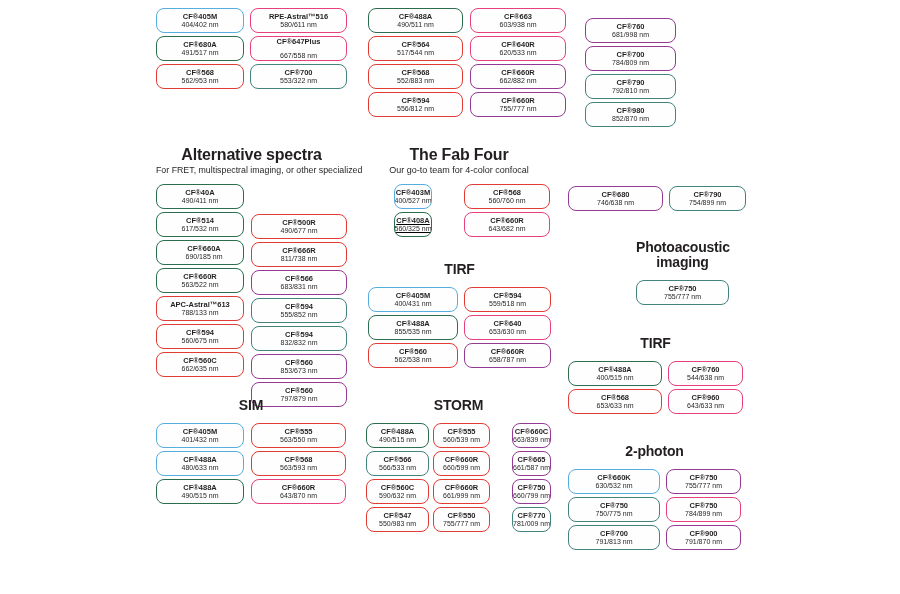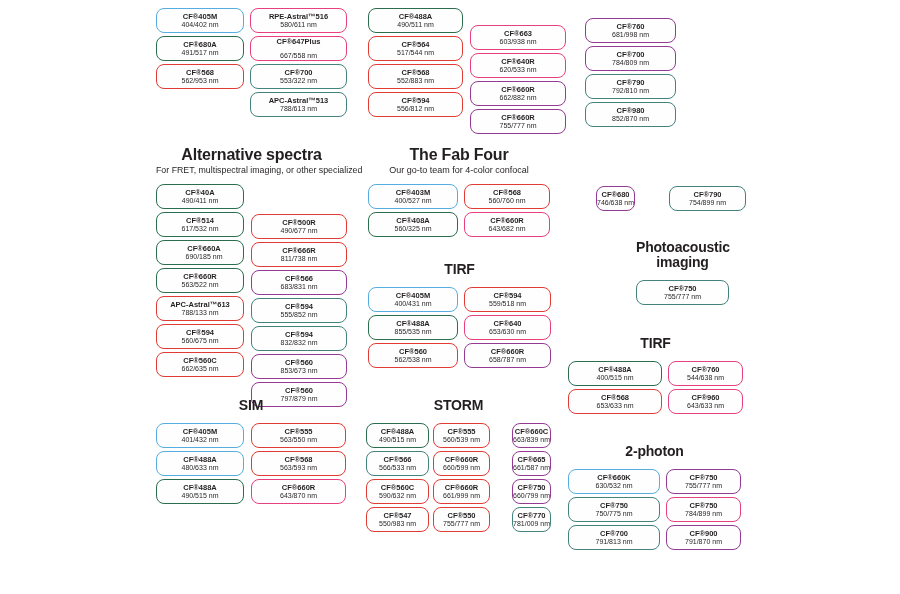--- a/index.html
+++ b/index.html
@@ -47,24 +47,20 @@
             <div class="dye-value">580/611 nm</div>
           </div>
           <div class="dye-box" style="border-color: rgb(232, 63, 126); gap: 6px;">
             <div class="dye-name">CF®647Plus</div>
             <div class="dye-value">667/558 nm</div>
           </div>
           <div class="dye-box" style="border-color: rgb(67, 131, 125);">
             <div class="dye-name">CF®700</div>
             <div class="dye-value">553/322 nm</div>
           </div>
-          <div class="dye-box" style="border-color: rgb(67, 131, 125);">
-            <div class="dye-name">APC-Astral™513</div>
-            <div class="dye-value">788/613 nm</div>
-          </div>
         </div>
       </div>
     </div>
     <div class="group" style="left: 368px; top: 8px; width: 95px;">
       <div class="cols" style="gap: 6px; margin-top: 0px;">
         <div class="col" style="width: 95px;">
           <div class="dye-box" style="border-color: rgb(42, 110, 79);">
             <div class="dye-name">CF®488A</div>
             <div class="dye-value">490/511 nm</div>
           </div>
@@ -77,21 +73,21 @@
             <div class="dye-value">552/883 nm</div>
           </div>
           <div class="dye-box" style="border-color: rgb(226, 59, 52);">
             <div class="dye-name">CF®594</div>
             <div class="dye-value">556/812 nm</div>
           </div>
         </div>
       </div>
     </div>
     <div class="group" style="left: 470px; top: 8px; width: 96px;">
-      <div class="cols" style="gap: 6px; margin-top: 17px;">
+      <div class="cols" style="gap: 6px; margin-top: 0px;">
         <div class="col" style="width: 96px;">
           <div class="dye-box" style="border-color: rgb(232, 63, 126);">
             <div class="dye-name">CF®663</div>
             <div class="dye-value">603/938 nm</div>
           </div>
           <div class="dye-box" style="border-color: rgb(232, 63, 126);">
             <div class="dye-name">CF®640R</div>
             <div class="dye-value">620/533 nm</div>
           </div>
           <div class="dye-box" style="border-color: rgb(149, 58, 146);">
@@ -190,26 +186,26 @@
             <div class="dye-name">CF®560</div>
             <div class="dye-value">797/879 nm</div>
           </div>
         </div>
       </div>
     </div>
     <div class="group" style="left: 368px; top: 146px; width: 182px;">
       <div class="group-title" style="font-size: 16px;">The Fab Four</div>
       <div class="group-sub" style="font-size: 9px;">Our go-to team for 4-color confocal</div>
       <div class="cols" style="gap: 6px; margin-top: 9px;">
-        <div class="col" style="width: 90px;">
+        <div class="col" style="width: 90px; align-items: center;">
           <div class="dye-box" style="border-color: rgb(86, 174, 224);">
             <div class="dye-name">CF®403M</div>
             <div class="dye-value">400/527 nm</div>
           </div>
-          <div class="dye-box" style="border-color: rgb(42, 110, 79);">
+          <div class="dye-box" style="border-color: rgb(42, 110, 79); text-decoration: underline;">
             <div class="dye-name">CF®408A</div>
             <div class="dye-value">560/325 nm</div>
           </div>
         </div>
         <div class="col" style="width: 86px;">
           <div class="dye-box" style="border-color: rgb(226, 59, 52);">
             <div class="dye-name">CF®568</div>
             <div class="dye-value">560/760 nm</div>
           </div>
           <div class="dye-box" style="border-color: rgb(232, 63, 126);">
@@ -247,21 +243,21 @@
           </div>
           <div class="dye-box" style="border-color: rgb(149, 58, 146);">
             <div class="dye-name">CF®660R</div>
             <div class="dye-value">658/787 nm</div>
           </div>
         </div>
       </div>
     </div>
     <div class="group" style="left: 568px; top: 186px; width: 178px;">
       <div class="cols" style="gap: 6px; margin-top: 0px;">
-        <div class="col" style="width: 95px; align-items: center;">
+        <div class="col" style="width: 95px;">
           <div class="dye-box" style="border-color: rgb(149, 58, 146);">
             <div class="dye-name">CF®680</div>
             <div class="dye-value">746/638 nm</div>
           </div>
         </div>
         <div class="col" style="width: 77px;">
           <div class="dye-box" style="border-color: rgb(67, 131, 125);">
             <div class="dye-name">CF®790</div>
             <div class="dye-value">754/899 nm</div>
           </div>

